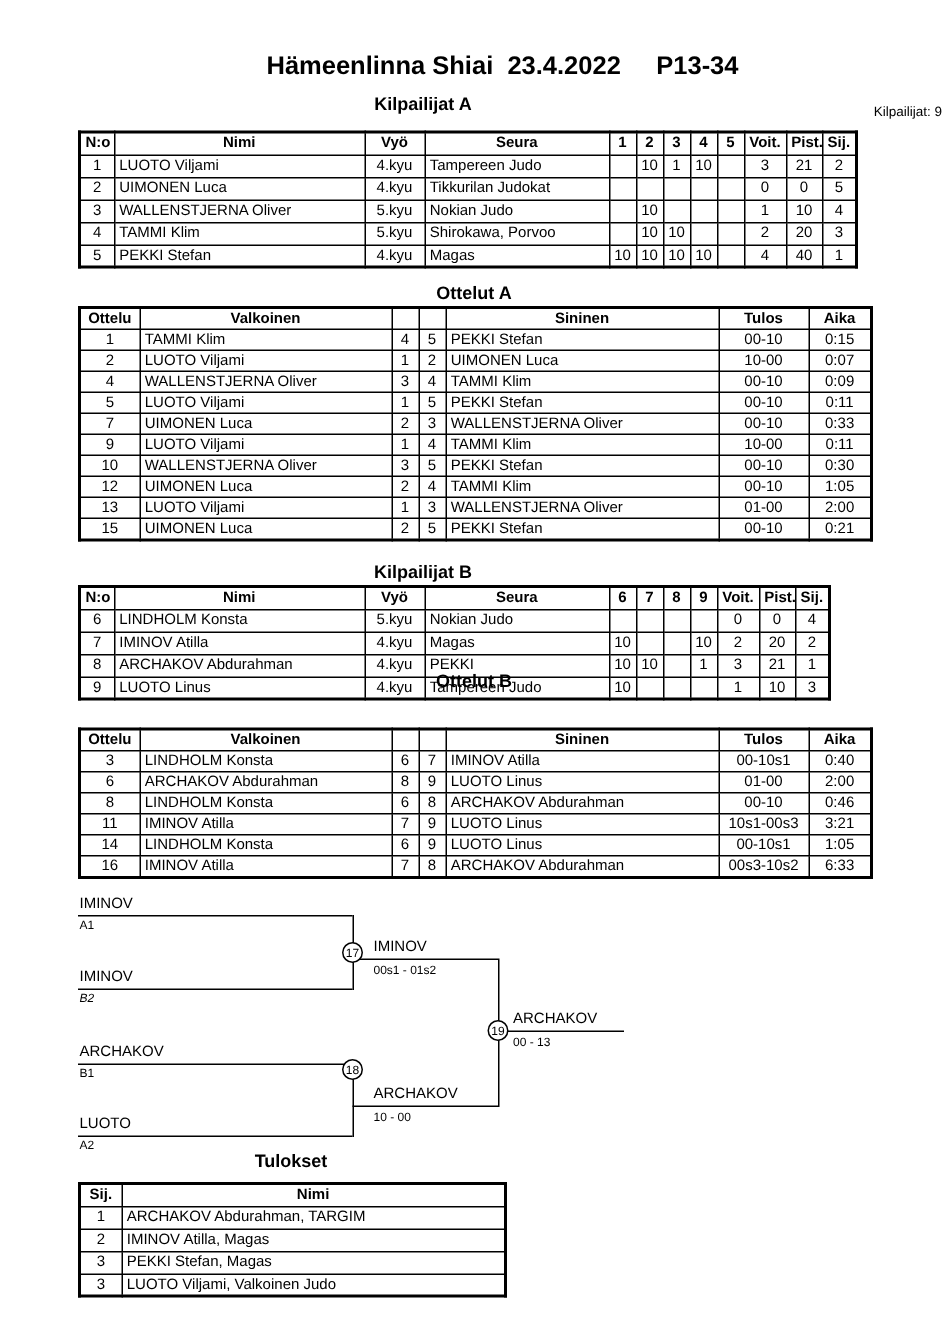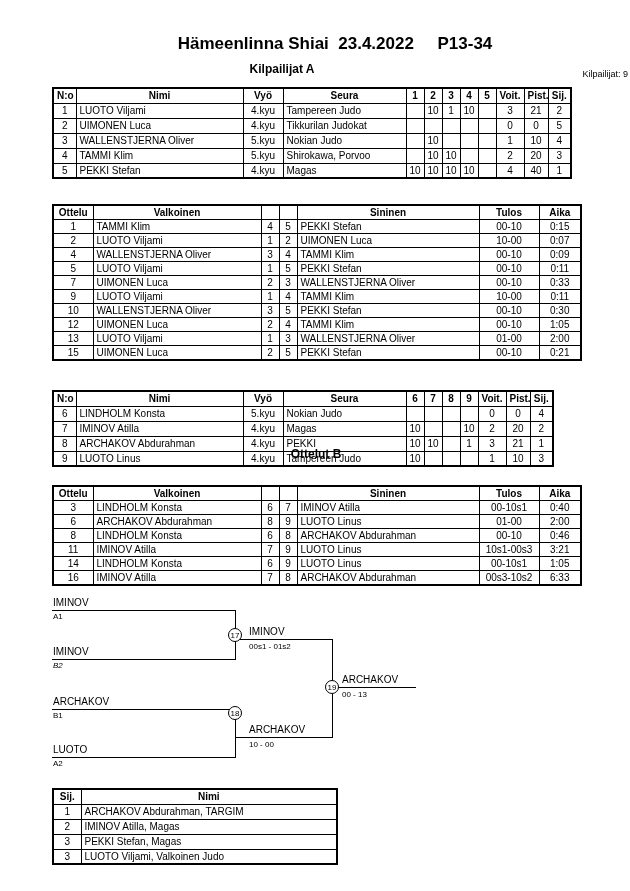--- a/index.html
+++ b/index.html
@@ -158,20 +158,21 @@
           <td class="c">10</td>
           <td class="c">10</td>
           <td class="c"></td>
           <td class="c">4</td>
           <td class="c">40</td>
           <td class="c">1</td>
         </tr>
       </tbody>
   </table>
 
+  <div class="heading" style="left:32px; top:188px; width:528px;">Ottelut A</div>
 
   <table class="match-table" style="left:32px; top:204px; width:528px;">
     <colgroup>
       <col style="width:40px">
         <col style="width:168px">
         <col style="width:18px">
         <col style="width:18px">
       <col style="width:182px">
         <col style="width:60px">
         <col style="width:42px">
@@ -284,20 +285,21 @@
           <td>UIMONEN Luca</td>
           <td class="c">2</td>
           <td class="c">5</td>
           <td>PEKKI Stefan</td>
           <td class="c">00-10</td>
           <td class="c">0:21</td>
         </tr>
       </tbody>
   </table>
 
+  <div class="heading" style="left:32px; top:374px; width:460px;">Kilpailijat B</div>
 
   <table class="pool-table" style="left:32px; top:390px; width:500px;">
     <colgroup>
       <col style="width:23px">
         <col style="width:167px">
         <col style="width:40px">
         <col style="width:123px">
       <col style="width:18px">
         <col style="width:18px">
         <col style="width:18px">
@@ -494,20 +496,21 @@
     <div class="bline" style="left:215px; top:737px; width:97px;"></div>
     <div class="bscore" style="left:229px; top:740px;">10 - 00</div>
 
     <div class="vline" style="left:312px; top:639px; height:99px;"></div>
     <div class="bcircle" style="left:305px; top:680px;">19</div>
     <div class="bname" style="left:322px; top:674px;">ARCHAKOV</div>
     <div class="bline" style="left:312px; top:687px; width:84px;"></div>
     <div class="bscore" style="left:322px; top:690px;">00 - 13</div>
   </div>
 
+  <div class="heading" style="left:32px; top:767px; width:284px;">Tulokset</div>
 
   <table class="results-table" style="left:32px; top:788px; width:284px;">
     <colgroup>
       <col style="width:28px">
         <col style="width:256px">
     </colgroup>
     <thead>
       <tr>
         <th>Sij.</th>
         <th>Nimi</th>

